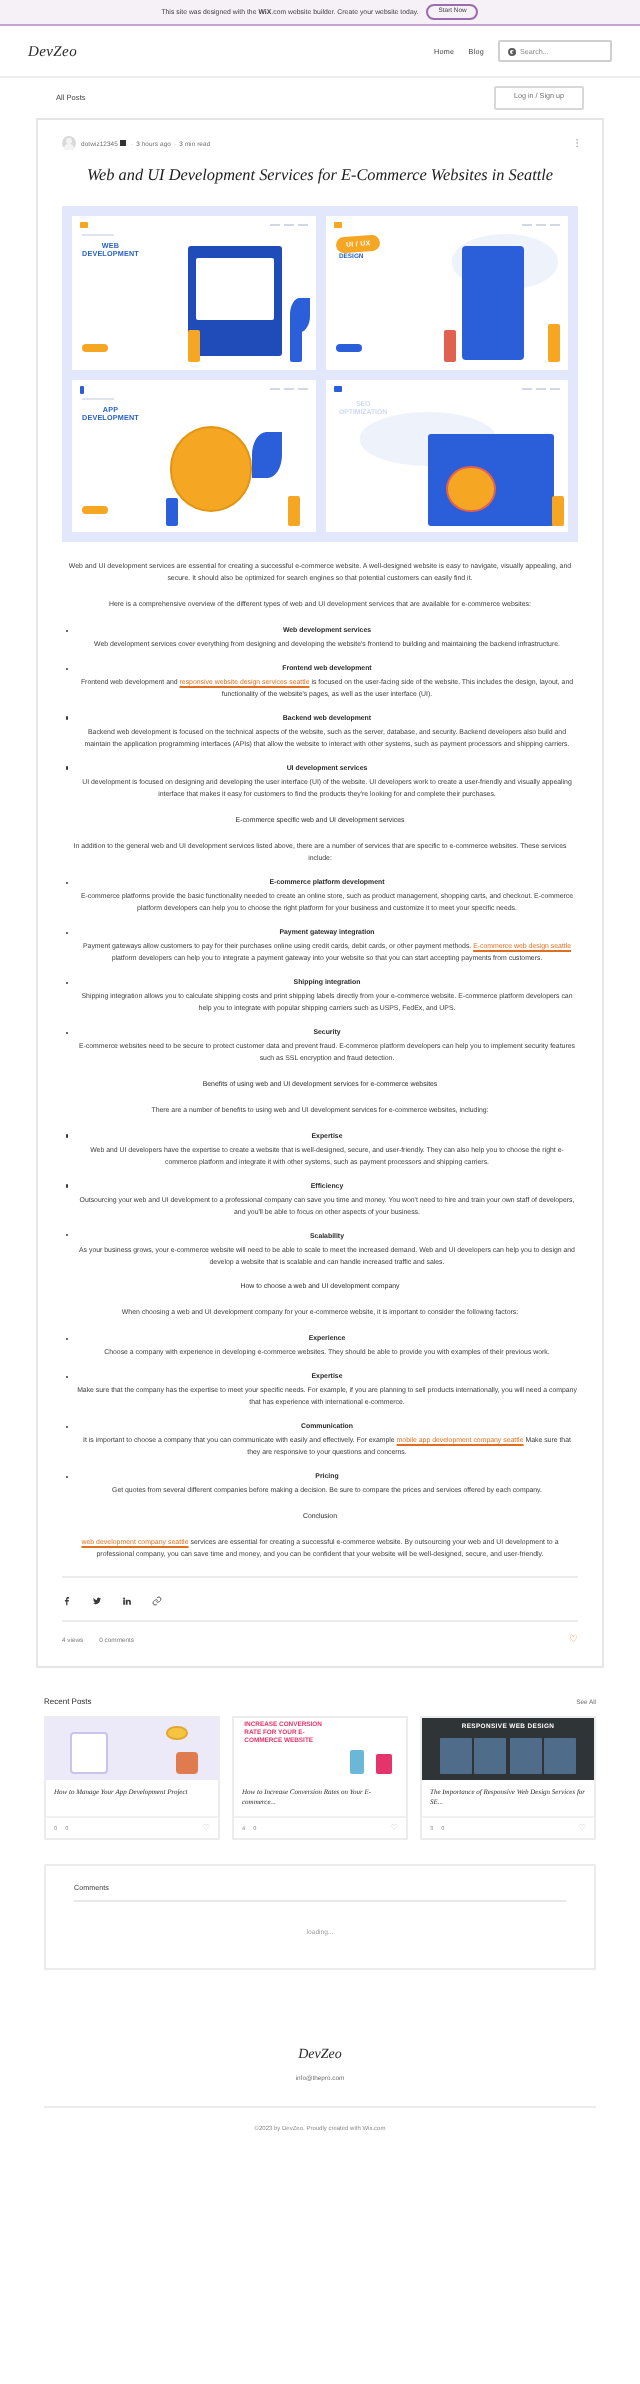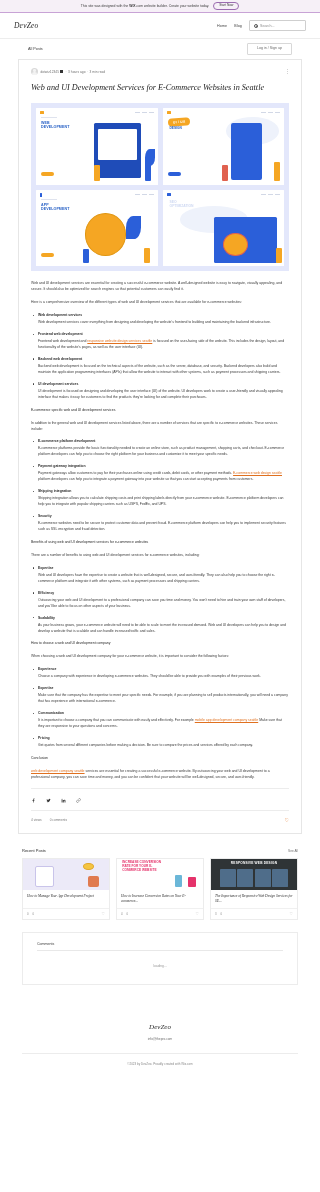--- a/index.html
+++ b/index.html
@@ -110,20 +110,21 @@
     cursor: pointer;
     line-height: 1;
   }
 
   
   .article-card {
     margin: 0 18px;
     background: #fff;
     border: .5px solid #e6e6e6;
     padding: 8px 12px 10px;
+    text-align: center;
   }
   .byline {
     display: flex;
     align-items: center;
     gap: 2.5px;
     margin-bottom: 7px;
   }
   .avatar {
     width: 7px; height: 7px;
     border-radius: 50%;

